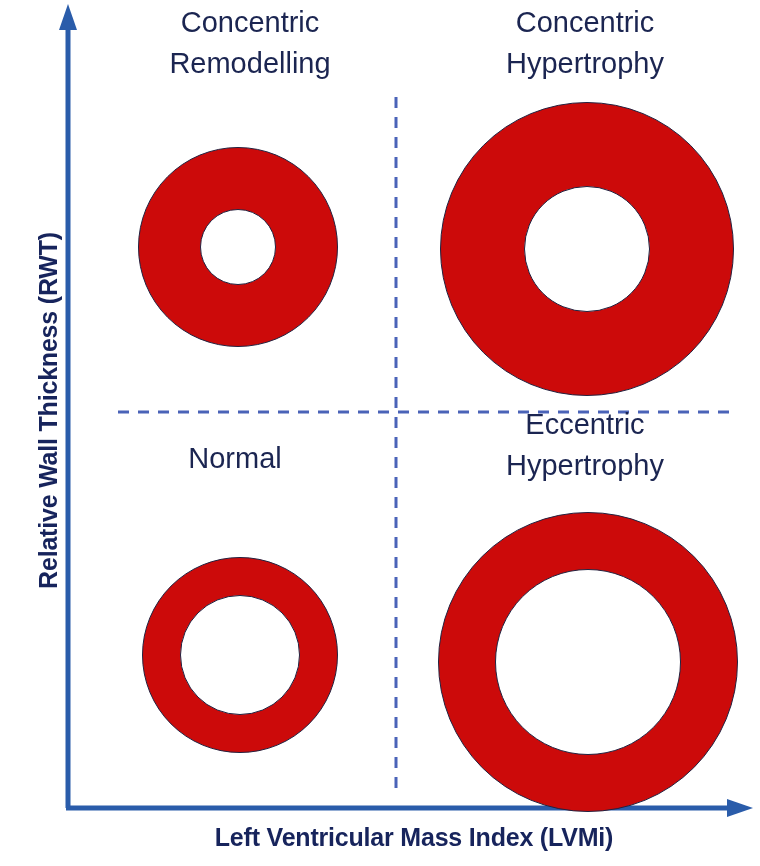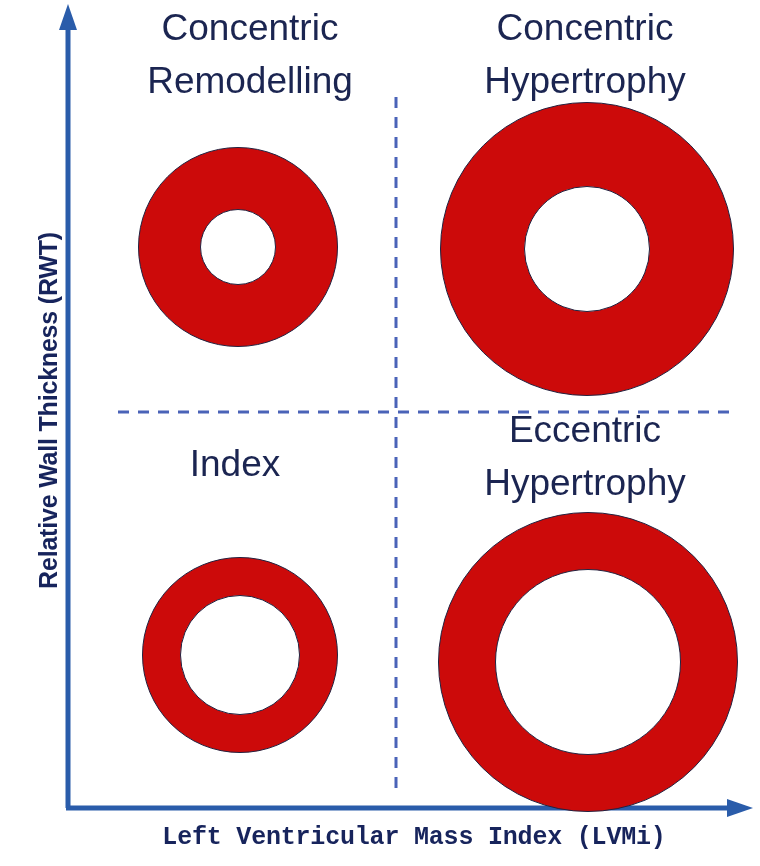--- a/index.html
+++ b/index.html
@@ -45,28 +45,27 @@
     position: absolute;
     left: 68px;
     top: 823px;
     width: 692px;
     text-align: center;
     font-size: 25px;
     font-weight: bold;
     color: #17245c;
     letter-spacing: -0.2px;
     white-space: nowrap;
-    font-family: Liberation Mono, monospace;
   }
 
   
   .quad-label {
     position: absolute;
     color: #1b2551;
-    font-size: 37px;
+    font-size: 29px;
     line-height: 1.42;
     text-align: center;
     font-weight: normal;
     white-space: pre-line;
   }
   #label-concentric-remodelling { left: 120px; top: 2px;   width: 260px; }
   #label-concentric-hypertrophy { left: 455px; top: 2px;   width: 260px; }
   #label-normal                 { left: 125px; top: 438px; width: 220px; }
   #label-eccentric-hypertrophy  { left: 450px; top: 404px; width: 270px; }
 
@@ -121,21 +120,21 @@
     <line x1="396" y1="97" x2="396" y2="795" stroke="#4a63b8" stroke-width="3" stroke-dasharray="11 9"></line>
   </svg>
 
   <div class="y-axis-title">Relative Wall Thickness (RWT)</div>
   <div class="x-axis-title">Left Ventricular Mass Index (LVMi)</div>
 
   <div class="quad-label" id="label-concentric-remodelling">Concentric
 Remodelling</div>
   <div class="quad-label" id="label-concentric-hypertrophy">Concentric
 Hypertrophy</div>
-  <div class="quad-label" id="label-normal">Index</div>
+  <div class="quad-label" id="label-normal">Normal</div>
   <div class="quad-label" id="label-eccentric-hypertrophy">Eccentric
 Hypertrophy</div>
 
   <div class="ring" id="ring-concentric-remodelling">
     <div class="cavity"></div>
   </div>
 
   <div class="ring" id="ring-concentric-hypertrophy">
     <div class="cavity"></div>
   </div>

